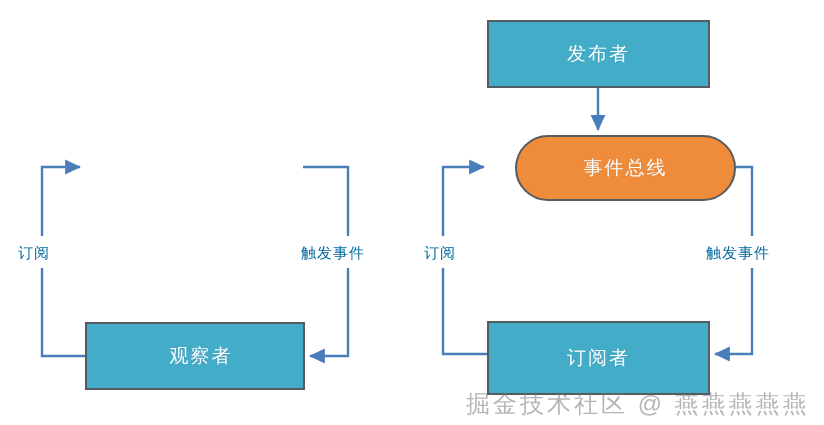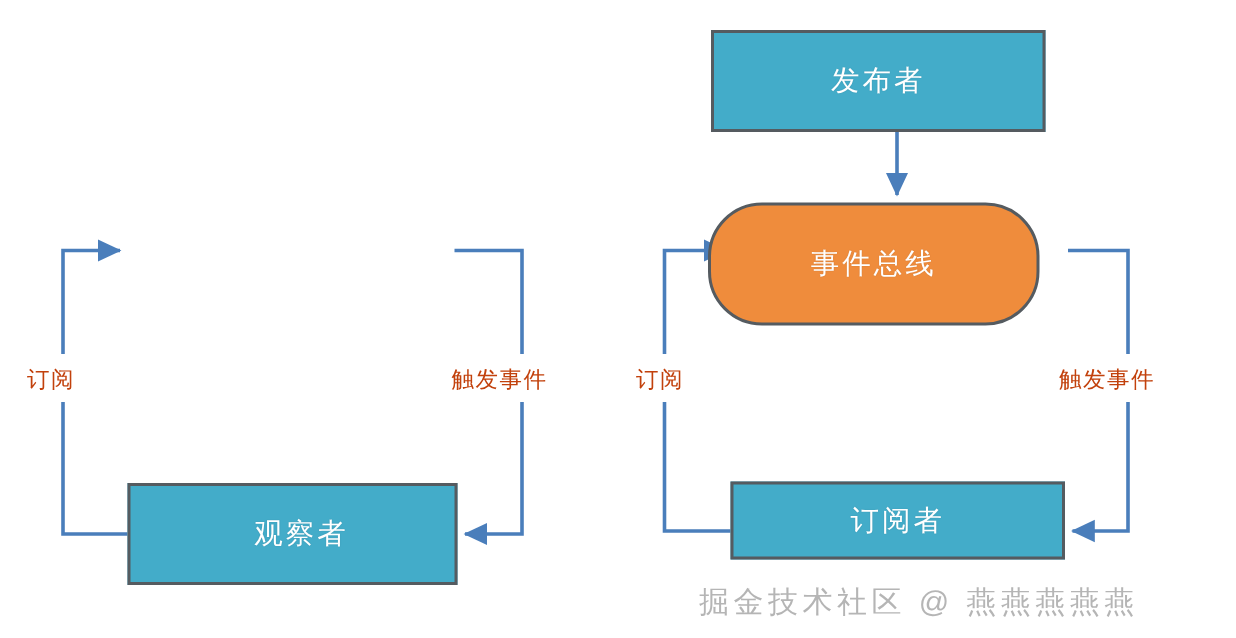--- a/index.html
+++ b/index.html
@@ -40,29 +40,29 @@
   .node.orange {
     background: #ef8c3c;
     border-radius: 36px;
   }
   .node-label {
     pointer-events: none;
   }
   .edge-label {
     position: absolute;
     font-size: 15px;
-    color: #c2410c;
+    color: #0369a1;
     letter-spacing: 1px;
     white-space: nowrap;
   }
   .watermark {
     position: absolute;
     left: 466px;
     top: 388px;
-    font-size: 20px;
+    font-size: 24px;
     letter-spacing: 3px;
     color: rgba(120,120,120,0.55);
     white-space: nowrap;
     pointer-events: none;
   }
 </style>
 </head>
 <body>
 
 <div id="canvas">
@@ -94,29 +94,29 @@
 
 
   <div class="node" style="left:85px; top:322px; width:220px; height:68px;padding-left:12px;">
     <span class="node-label">观察者</span>
   </div>
 
   <div class="edge-label" style="left:18px; top:244px;">订阅</div>
 
   <div class="edge-label" style="left:301px; top:244px;">触发事件</div>
 
-  <div class="node" style="left:474px; top:20px; width:223px; height:68px;">
+  <div class="node" style="left:487px; top:20px; width:223px; height:68px;">
     <span class="node-label">发布者</span>
   </div>
 
-  <div class="node orange" style="left:472px; top:135px; width:221px; height:82px;">
+  <div class="node orange" style="left:515px; top:135px; width:221px; height:66px;">
     <span class="node-label">事件总线</span>
   </div>
 
-  <div class="node" style="left:487px; top:321px; width:223px; height:52px;">
+  <div class="node" style="left:487px; top:321px; width:223px; height:74px;">
     <span class="node-label">订阅者</span>
   </div>
 
   <div class="edge-label" style="left:424px; top:244px;">订阅</div>
 
   <div class="edge-label" style="left:706px; top:244px;">触发事件</div>
 
   <div class="watermark">掘金技术社区 @ 燕燕燕燕燕</div>
 
 </div>

